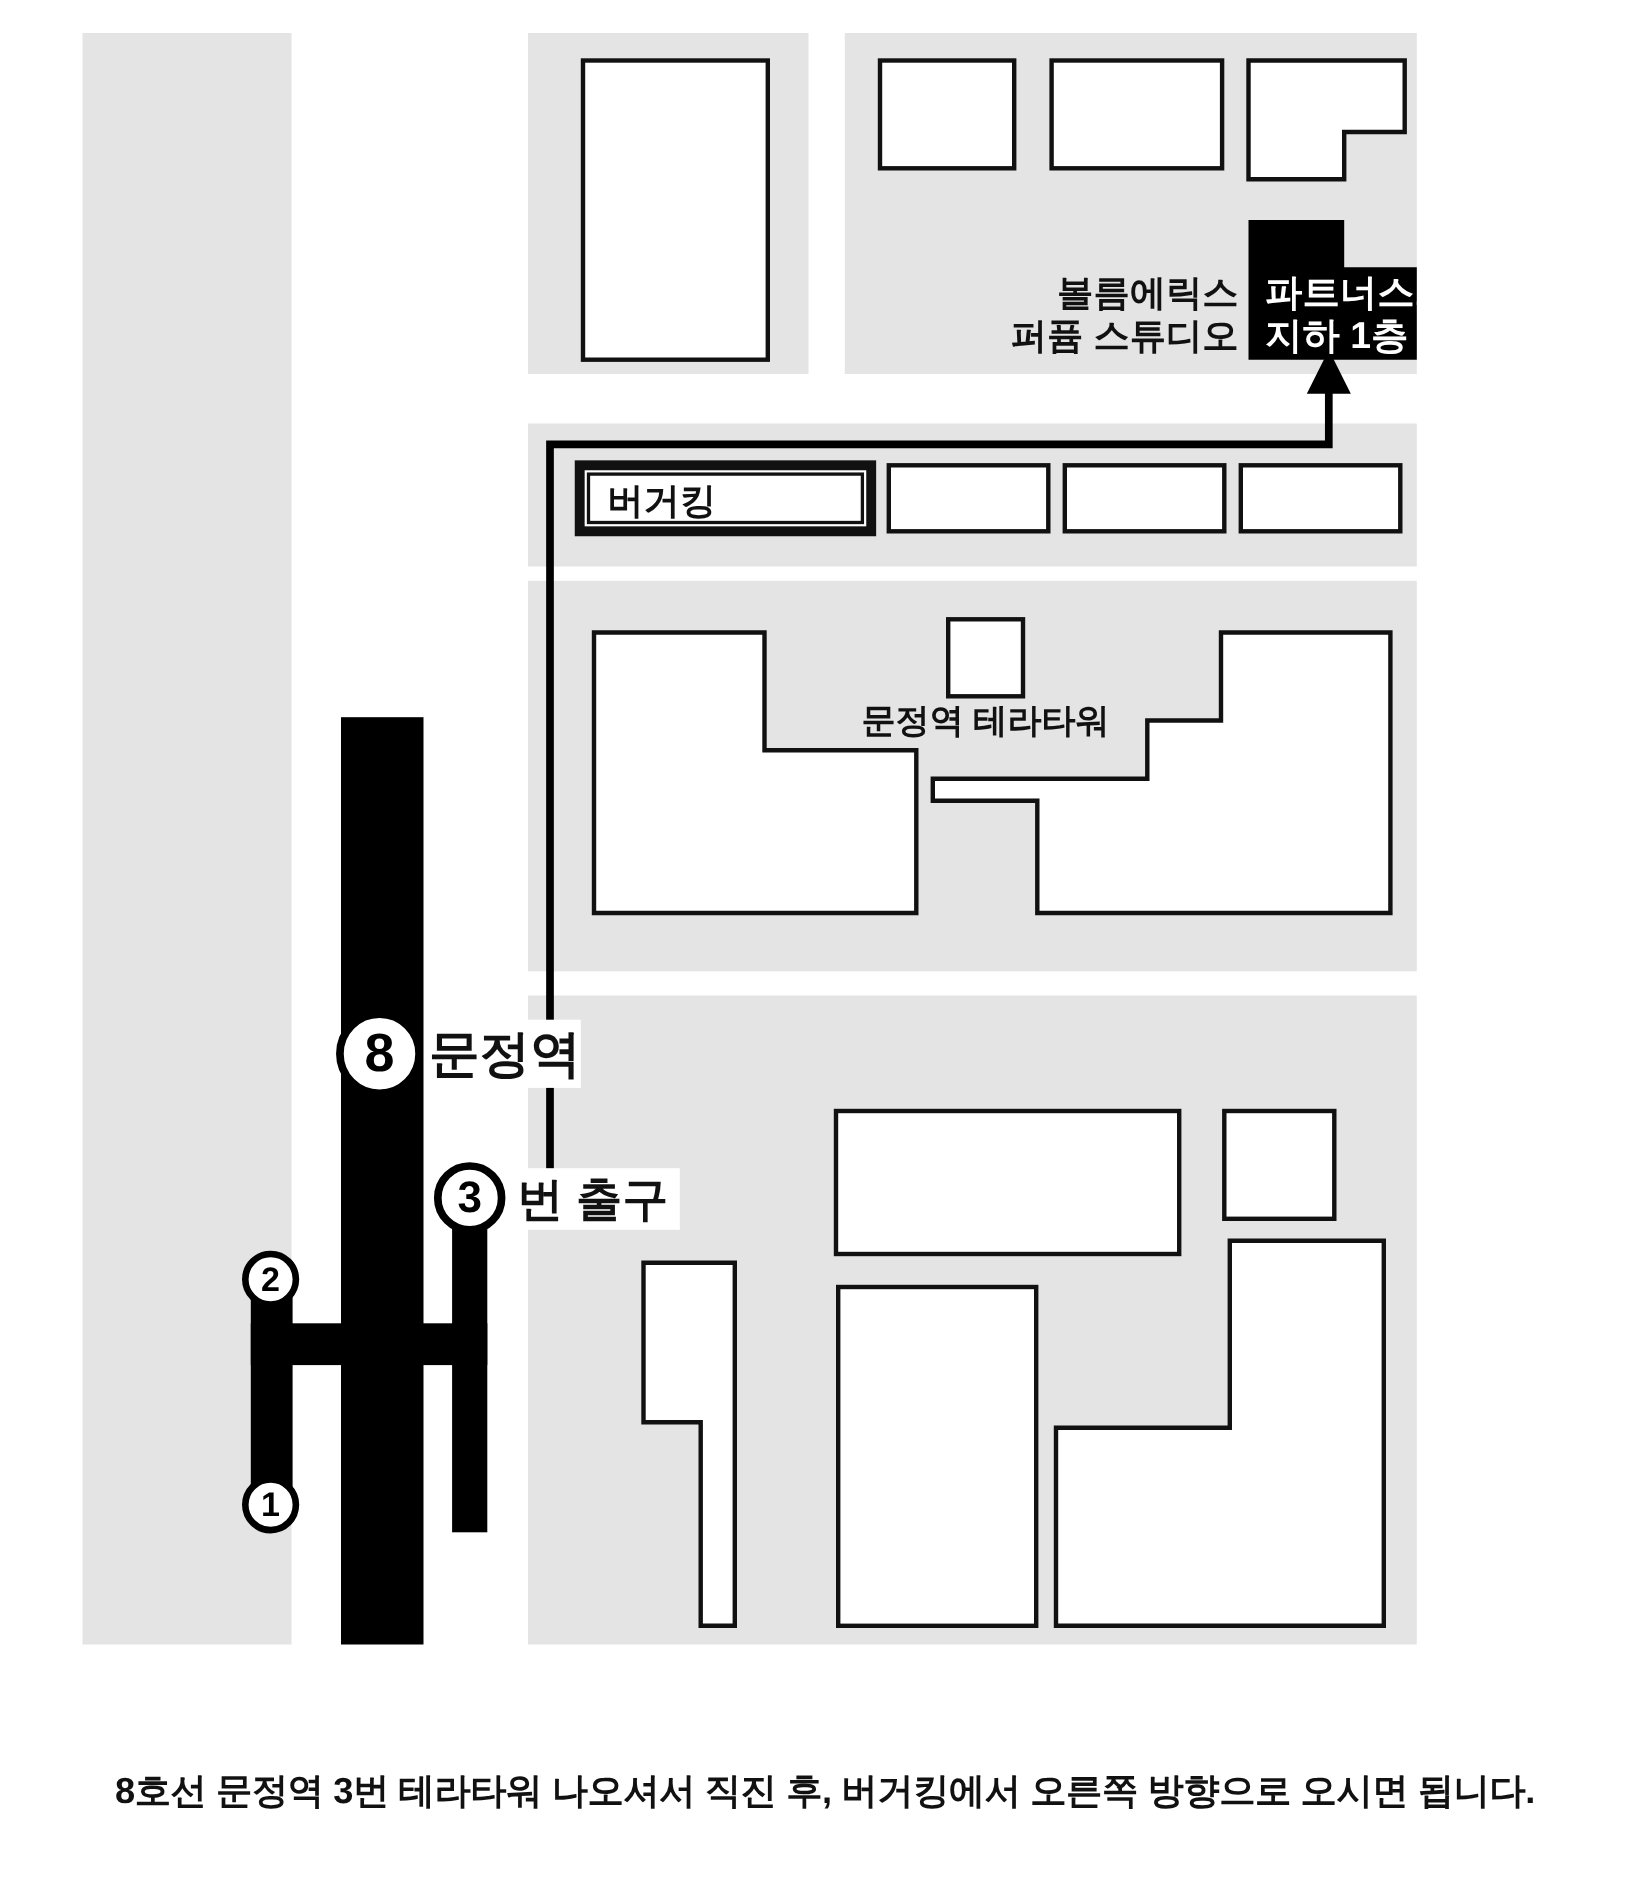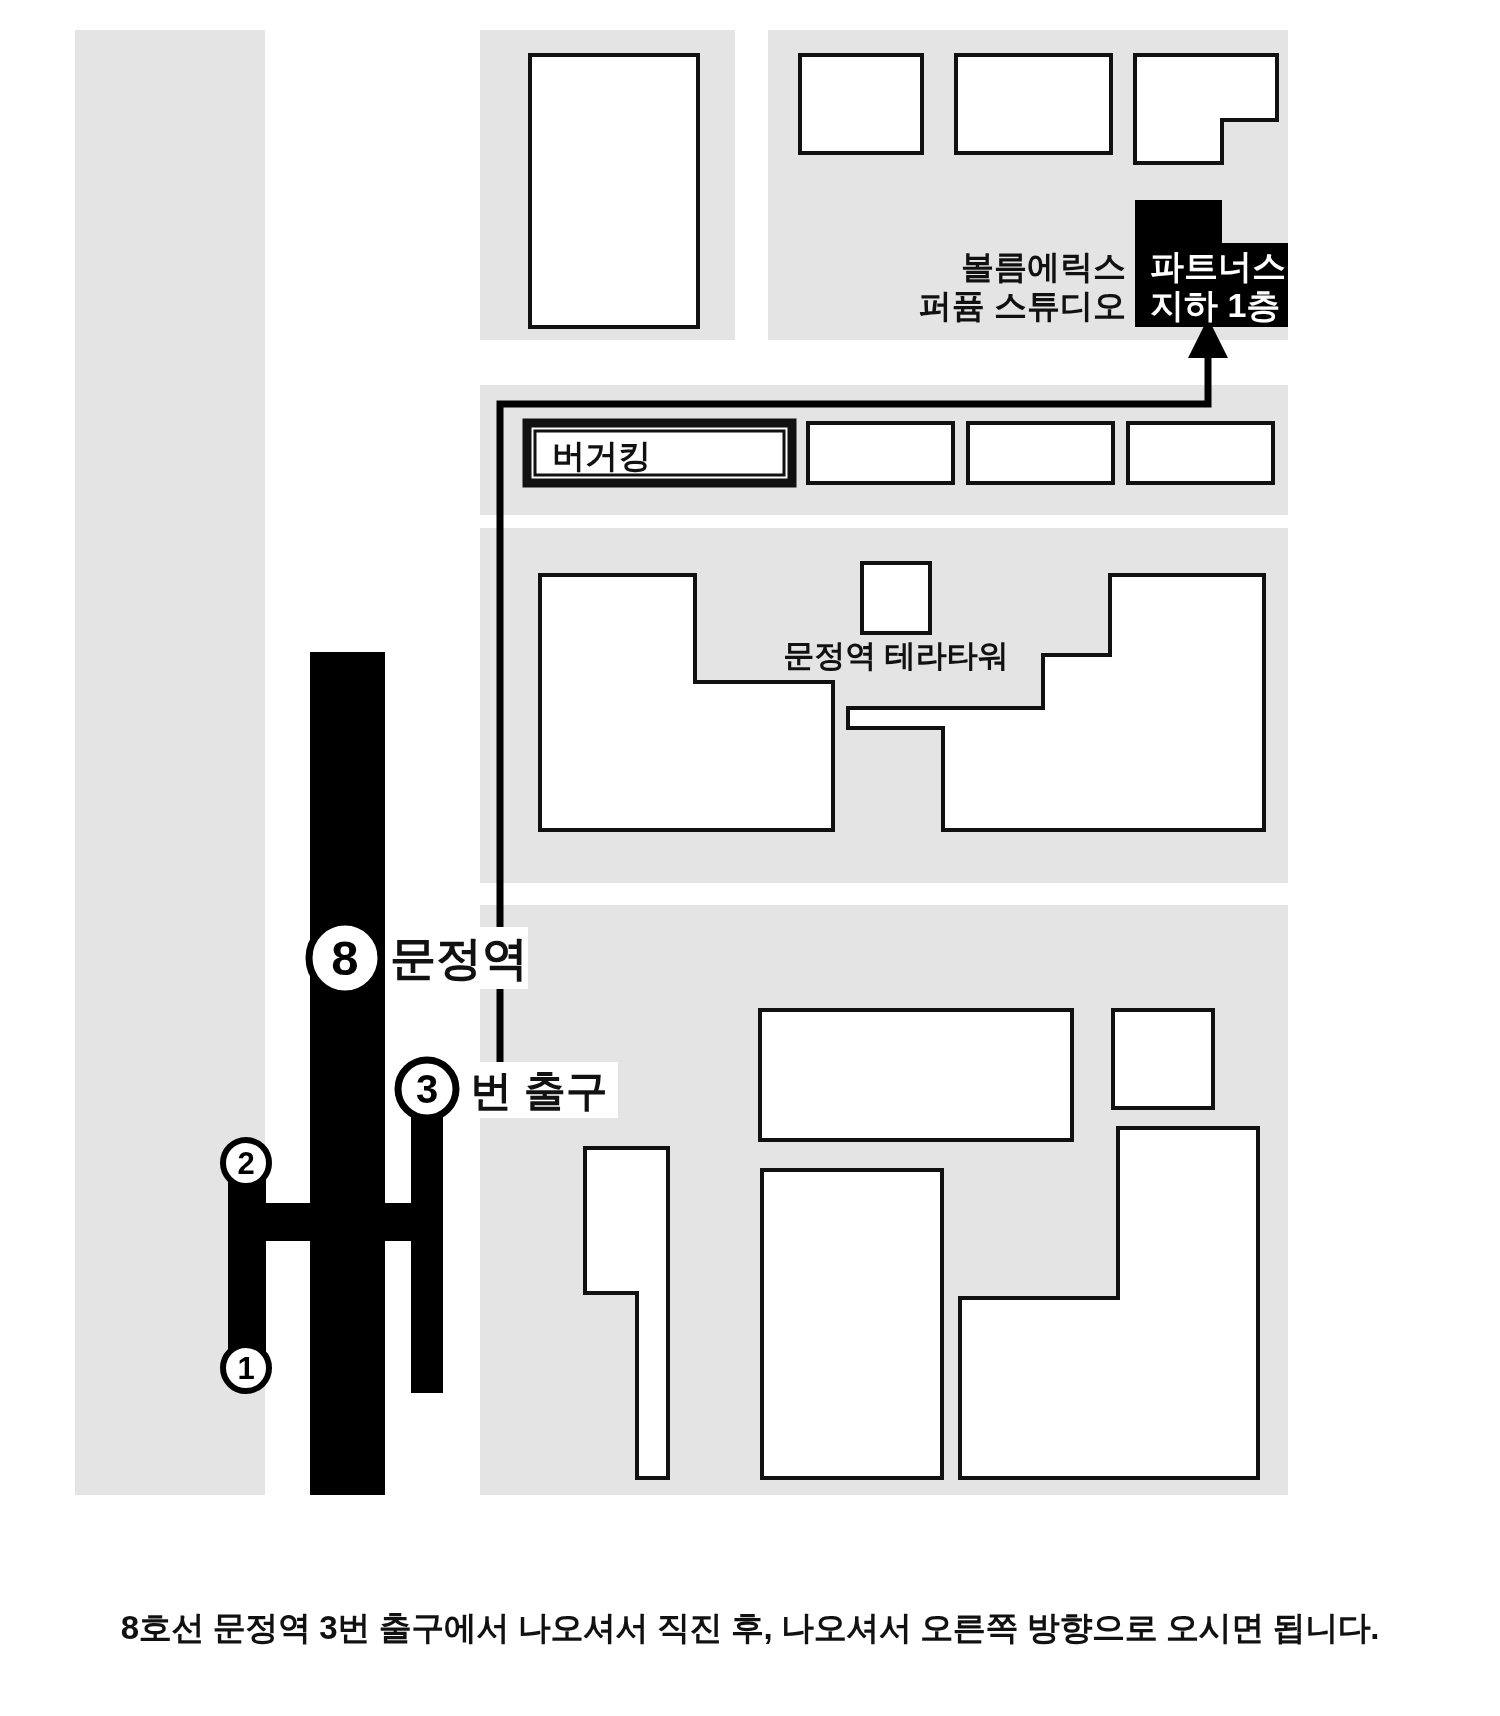--- a/index.html
+++ b/index.html
@@ -168,16 +168,16 @@
     <text x="1126" y="266" class="blocklabel" font-size="33" text-anchor="end" dominant-baseline="central" fill="#111111">볼름에릭스</text>
     <text x="1126" y="305" class="blocklabel" font-size="33" text-anchor="end" dominant-baseline="central" fill="#111111">퍼퓸 스튜디오</text>
 
     <text x="552" y="455" class="blocklabel" font-size="33" text-anchor="start" dominant-baseline="central" fill="#111111">버거킹</text>
 
     <text x="896" y="655" class="blocklabel" font-size="31" text-anchor="middle" dominant-baseline="central" fill="#111111">문정역 테라타워</text>
 
   </svg>
 
   <div class="caption-wrap">
-    <span class="caption-text">8호선 문정역 3번 출구에서 나오셔서 직진 후, 나오셔서 오른쪽 방향으로 오시면 됩니다.</span>
+    <span class="caption-text">8호선 문정역 3번 테라타워 나오셔서 직진 후, 버거킹에서 오른쪽 방향으로 오시면 됩니다.</span>
   </div>
 
 </div>
 
 </body></html>

